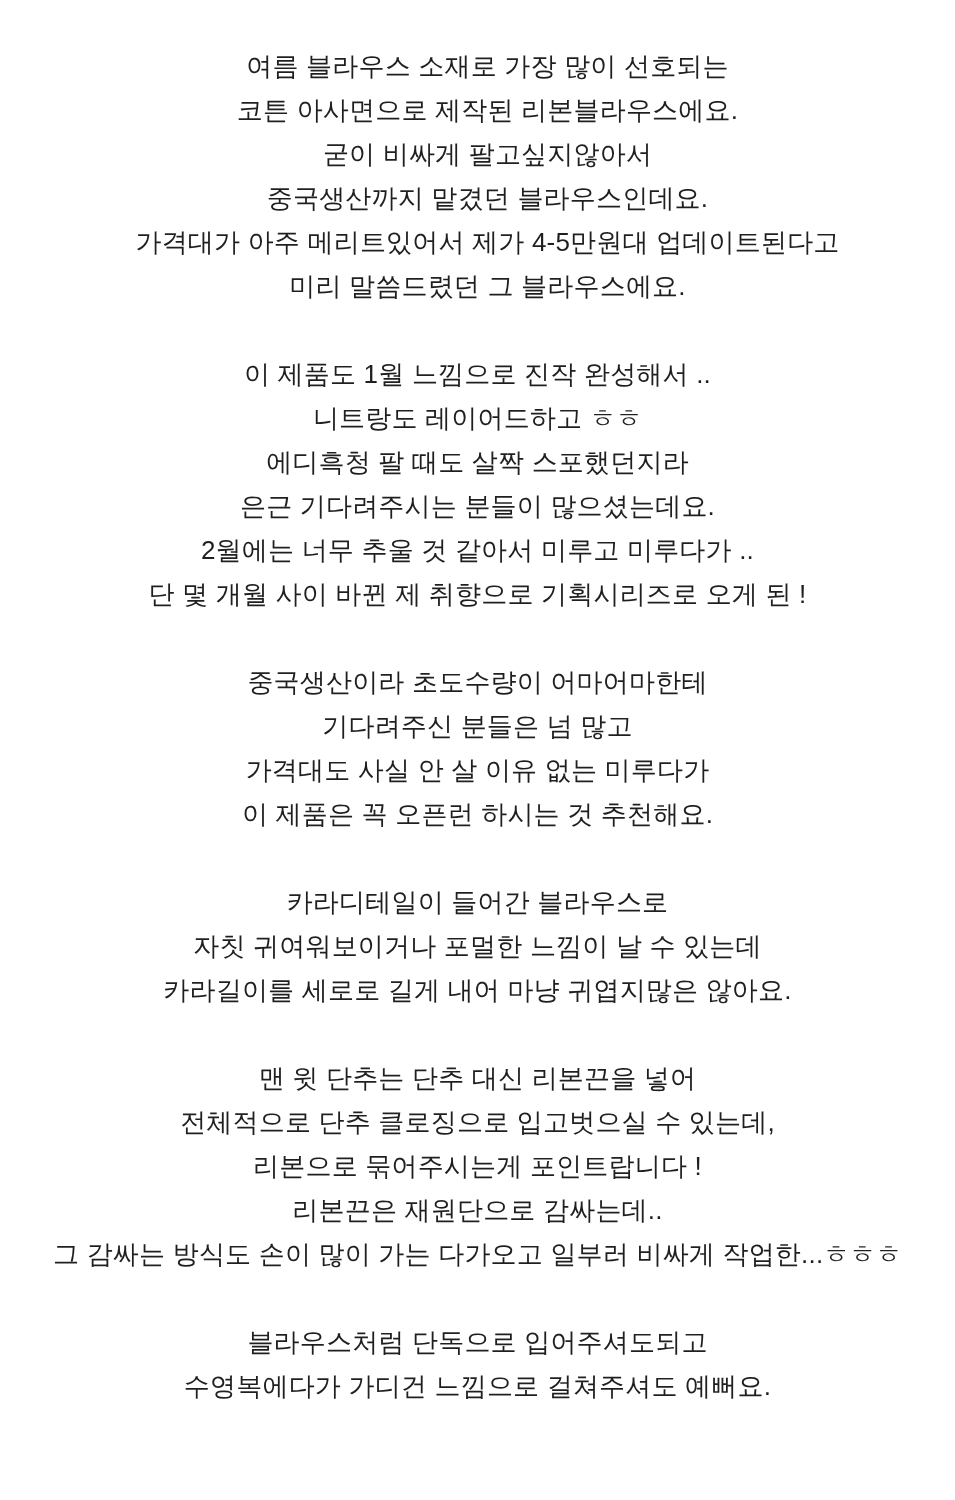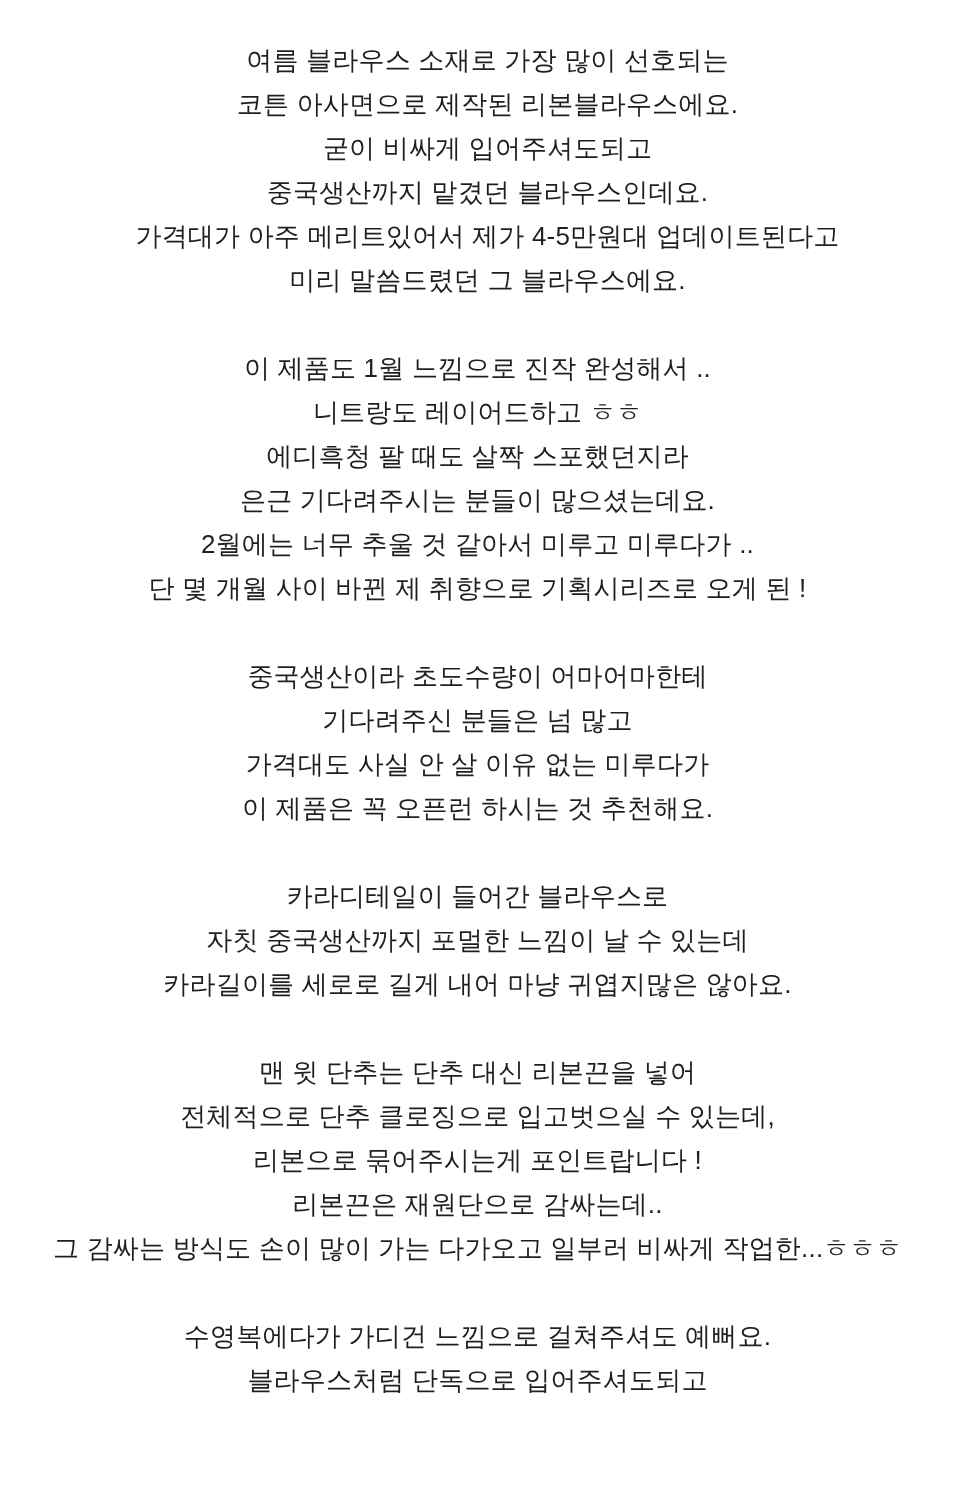--- a/index.html
+++ b/index.html
@@ -19,68 +19,68 @@
     height: 1500px;
     padding-top: 36px;
     text-align: center;
     color: #1f1f1f;
   }
   .para {
     margin: 44px 0 0 0;
     padding: 0;
   }
   .para:first-child {
-    margin-top: 2px;
+    margin-top: 8px;
     padding-left: 20px;
   }
   .line {
     font-size: 26px;
     line-height: 44px;
     font-weight: 500;
     letter-spacing: 0.2px;
     white-space: nowrap;
   }
 </style>
 </head>
 <body>
 
 <div class="doc">
   <div id="paragraph-container">
       <div class="para">
         <div class="line">여름 블라우스 소재로 가장 많이 선호되는</div>
         <div class="line">코튼 아사면으로 제작된 리본블라우스에요.</div>
-        <div class="line">굳이 비싸게 입어주셔도되고</div>
+        <div class="line">굳이 비싸게 팔고싶지않아서</div>
         <div class="line">중국생산까지 맡겼던 블라우스인데요.</div>
         <div class="line">가격대가 아주 메리트있어서 제가 4-5만원대 업데이트된다고</div>
         <div class="line">미리 말씀드렸던 그 블라우스에요.</div>
       </div>
       <div class="para">
         <div class="line">이 제품도 1월 느낌으로 진작 완성해서 ..</div>
         <div class="line">니트랑도 레이어드하고 ㅎㅎ</div>
         <div class="line">에디흑청 팔 때도 살짝 스포했던지라</div>
         <div class="line">은근 기다려주시는 분들이 많으셨는데요.</div>
         <div class="line">2월에는 너무 추울 것 같아서 미루고 미루다가 ..</div>
         <div class="line">단 몇 개월 사이 바뀐 제 취향으로 기획시리즈로 오게 된 !</div>
       </div>
       <div class="para">
         <div class="line">중국생산이라 초도수량이 어마어마한테</div>
         <div class="line">기다려주신 분들은 넘 많고</div>
         <div class="line">가격대도 사실 안 살 이유 없는 미루다가</div>
         <div class="line">이 제품은 꼭 오픈런 하시는 것 추천해요.</div>
       </div>
       <div class="para">
         <div class="line">카라디테일이 들어간 블라우스로</div>
-        <div class="line">자칫 중국생산까지 포멀한 느낌이 날 수 있는데</div>
+        <div class="line">자칫 귀여워보이거나 포멀한 느낌이 날 수 있는데</div>
         <div class="line">카라길이를 세로로 길게 내어 마냥 귀엽지많은 않아요.</div>
       </div>
       <div class="para">
         <div class="line">맨 윗 단추는 단추 대신 리본끈을 넣어</div>
         <div class="line">전체적으로 단추 클로징으로 입고벗으실 수 있는데,</div>
         <div class="line">리본으로 묶어주시는게 포인트랍니다 !</div>
         <div class="line">리본끈은 재원단으로 감싸는데..</div>
         <div class="line">그 감싸는 방식도 손이 많이 가는 다가오고 일부러 비싸게 작업한...ㅎㅎㅎ</div>
       </div>
       <div class="para">
+        <div class="line">블라우스처럼 단독으로 입어주셔도되고</div>
         <div class="line">수영복에다가 가디건 느낌으로 걸쳐주셔도 예뻐요.</div>
-        <div class="line">블라우스처럼 단독으로 입어주셔도되고</div>
       </div>
     </div>
 </div>
 
 </body></html>

